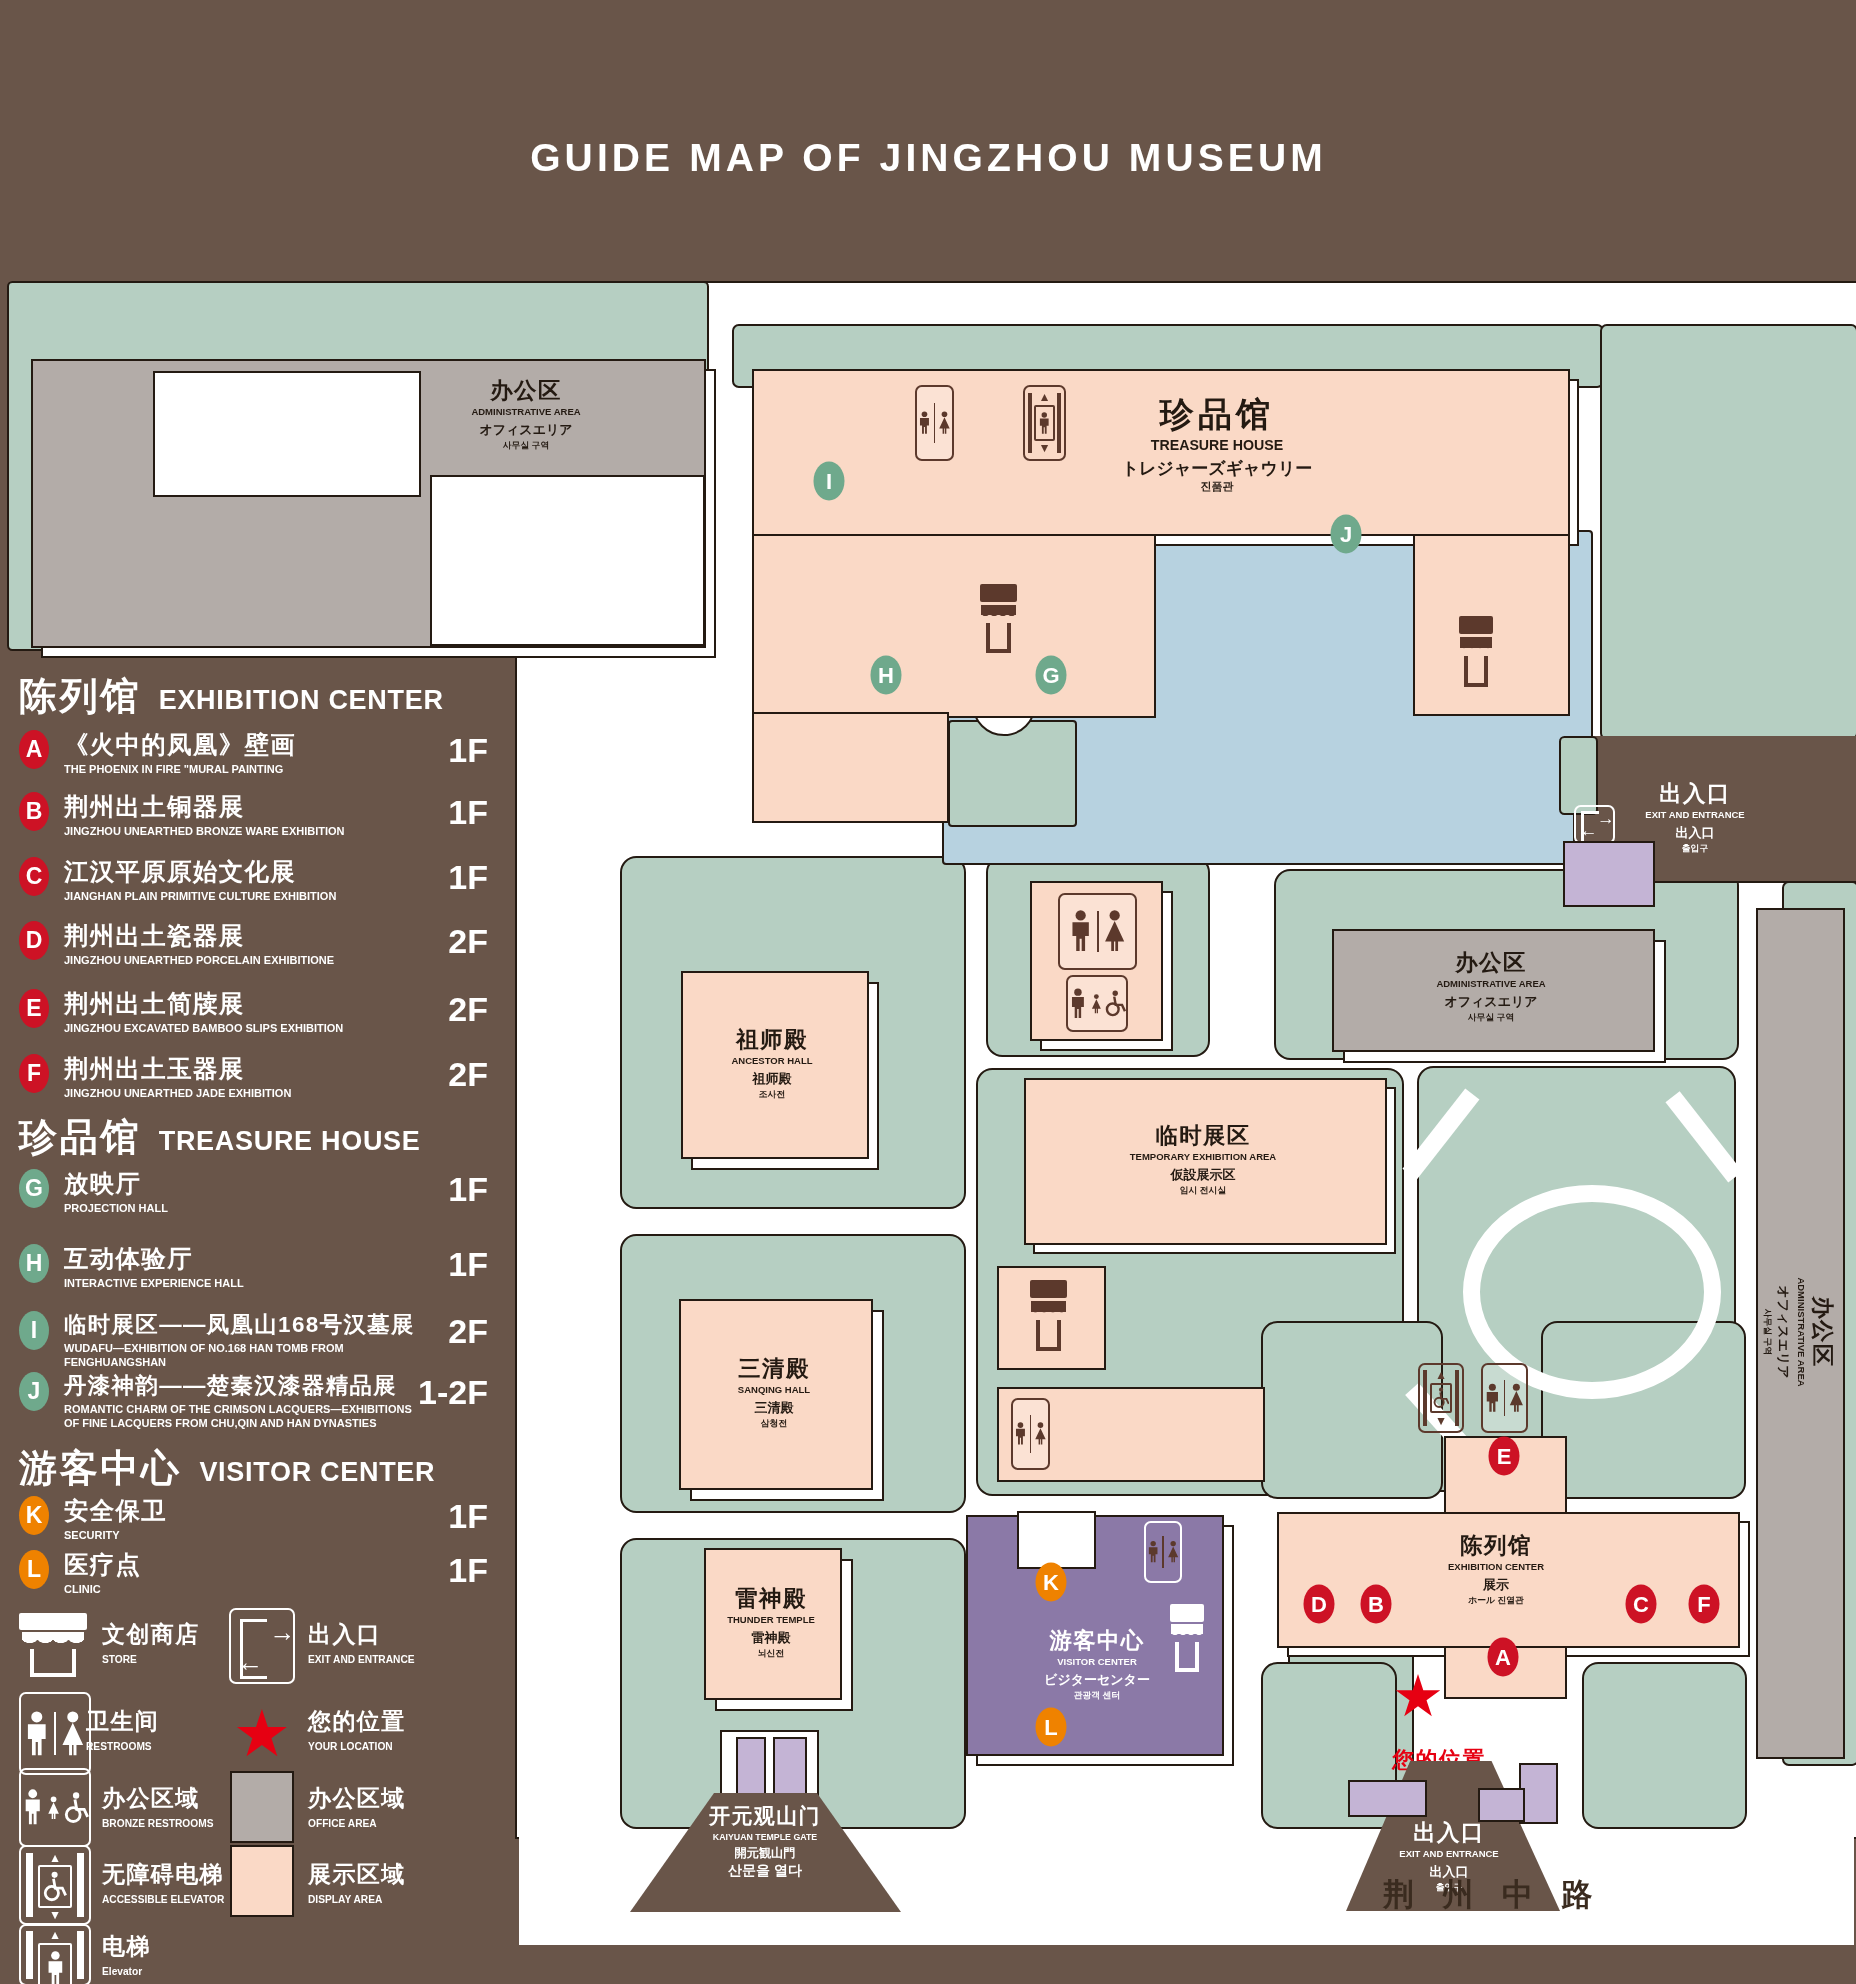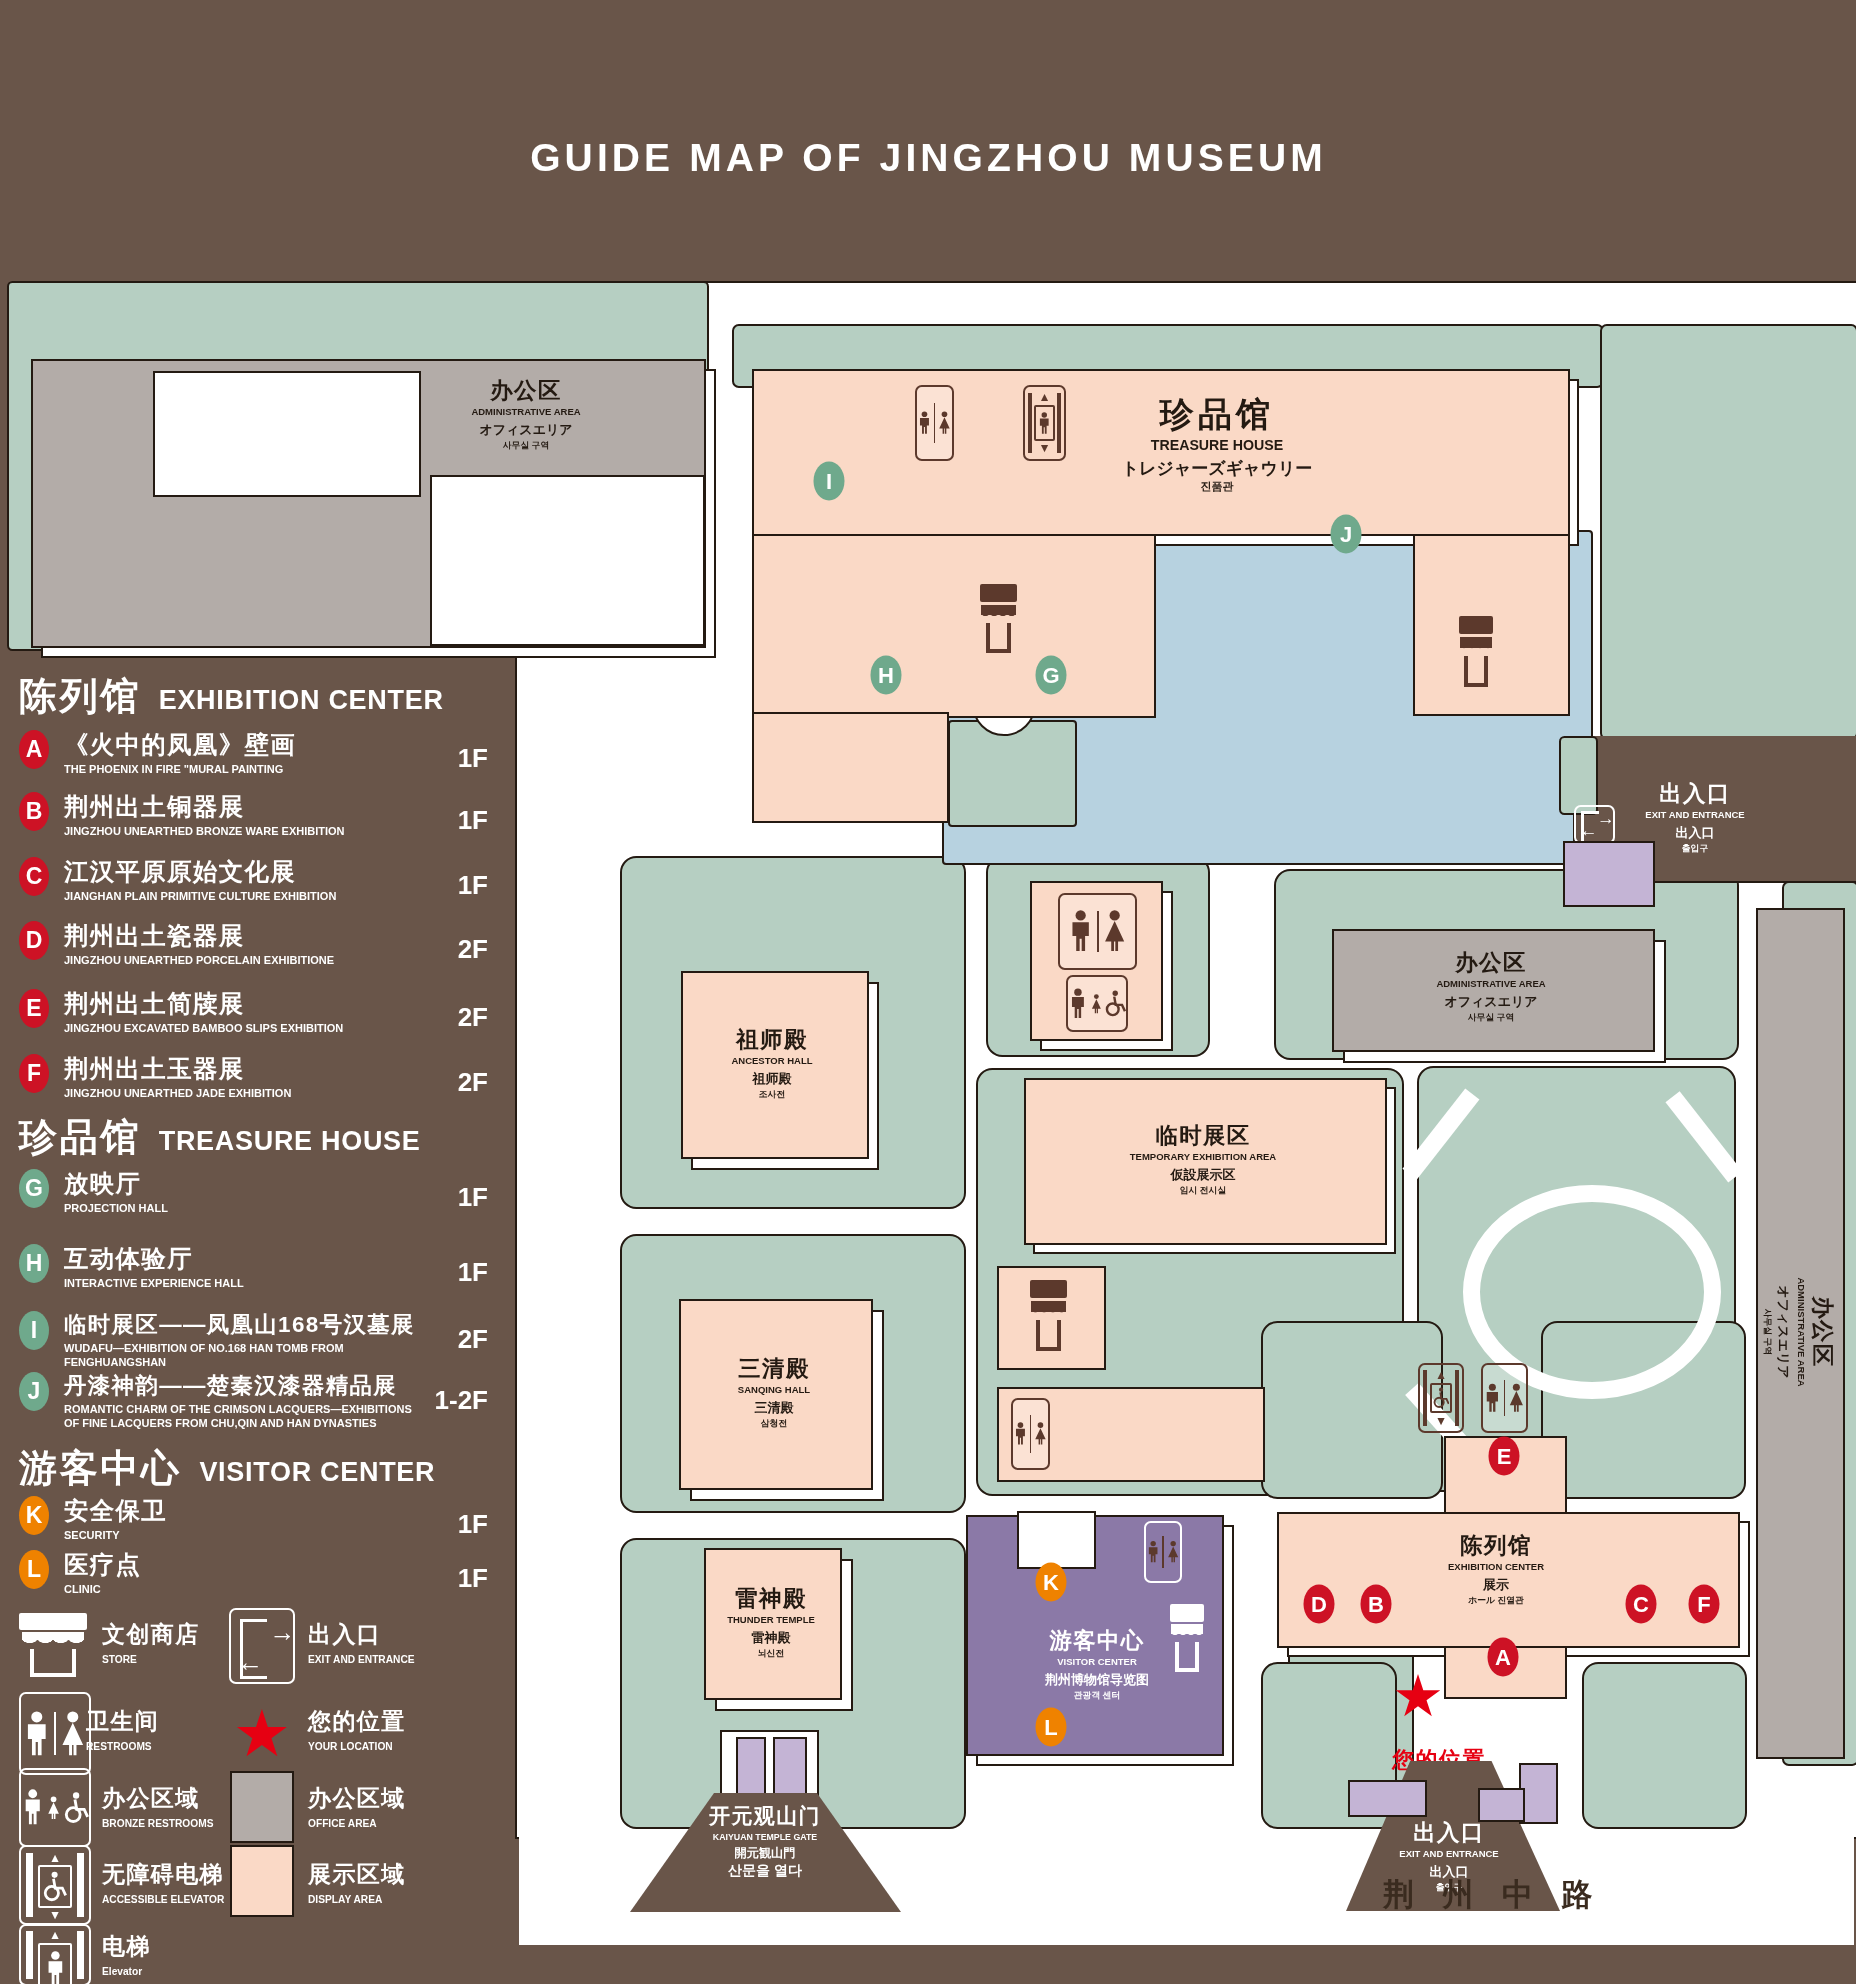--- a/index.html
+++ b/index.html
@@ -67,21 +67,21 @@
   .star{position:absolute;color:#e60012;transform:translate(-50%,-50%);line-height:1}
   
   .lh{position:absolute;left:19px;display:flex;align-items:baseline;gap:17.6px;color:#fff;font-weight:bold}
   .lh .hz{font-size:38px;letter-spacing:2.7px}
   .lh .he{font-size:27px;letter-spacing:0.7px}
   .li{position:absolute;left:19px;width:469px;color:#fff}
   .li .bg{position:absolute;left:0;top:-1.4px;width:30px;height:39px;border-radius:50%;
           display:flex;align-items:center;justify-content:center;font-size:23px;font-weight:bold}
   .li .zh{margin-left:45px;font-size:24.4px;font-weight:bold;letter-spacing:1.4px;line-height:1.15}
   .li .en{margin-left:45px;font-size:11px;font-weight:bold;margin-top:4.1px;line-height:1.25;max-width:366px}
-  .li .fl{position:absolute;right:0;top:12px;font-size:26px;font-weight:bold}
+  .li .fl{position:absolute;right:0;top:0;font-size:34px;font-weight:bold}
   .sy{position:absolute;color:#fff}
   .sy .zh{font-size:23px;font-weight:bold;letter-spacing:1.4px}
   .sy .en{font-size:10.2px;font-weight:bold;margin-top:4.1px}
   .title{position:absolute;left:0;right:0;top:12.2px;text-align:center;font-weight:bold;
          font-size:83px;letter-spacing:11px;text-shadow:4.7px 4.7px 1.4px rgba(40,25,15,.45)}
   .subtitle{position:absolute;left:0;right:0;top:136px;text-align:center;font-weight:bold;
             font-size:39px;letter-spacing:4.1px}
   .ring{position:absolute;border:17.6px solid #fff;border-radius:50%}
 </style>
 </head>
@@ -350,21 +350,21 @@
   <div class="blab" style="left:1439px;top:1760px;color:#e60012">
     <span style="font-size:22px;letter-spacing:1.4px">您的位置</span>
   </div>
 
   <div class="sh" style="left:976px;top:1525px;width:254px;height:237px"></div>
   <div class="a pur ol" style="left:966px;top:1515px;width:254px;height:237px"></div>
   <div class="a wht ol" style="left:1017px;top:1511px;width:75px;height:54px"></div>
   <div class="blab wlab sm" style="left:1097px;top:1664px">
     <span class="z1">游客中心</span>
     <span class="z2">VISITOR CENTER</span>
-    <span class="z3">荆州博物馆导览图</span>
+    <span class="z3">ビジターセンター</span>
     <span class="z4">관광객 센터</span>
   </div>
   <div class="ticon wv" style="left:1144px;top:1521px;width:34px;height:58px;border-color:#fff">
     <svg class="pp" viewBox="0 0 40 62">
         <use href="#pm"></use>
       </svg>
       <span class="dv"></span>
       <svg class="pp" viewBox="0 0 40 62">
         <use href="#pf"></use>
       </svg>

